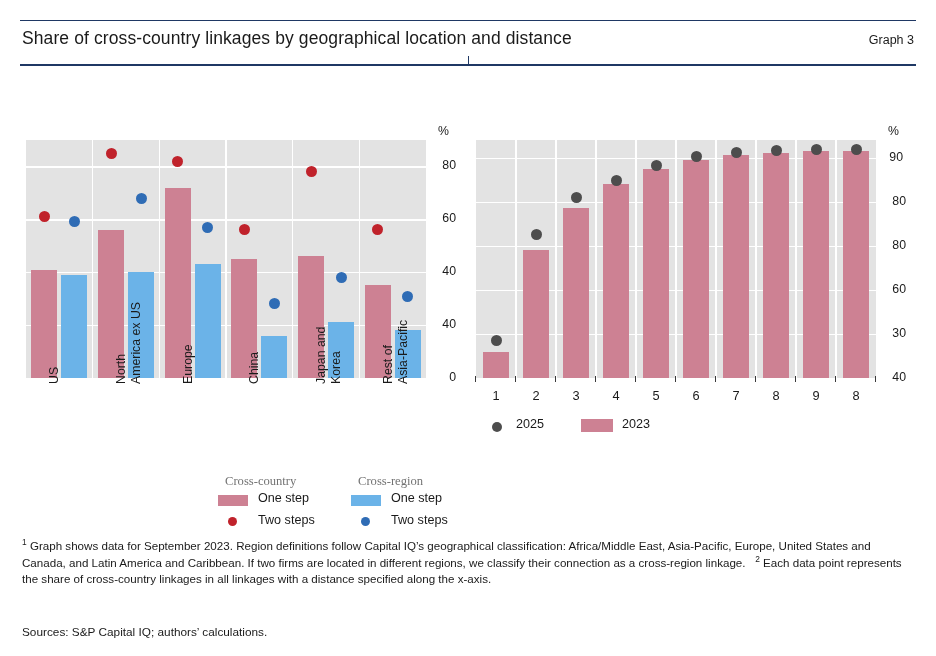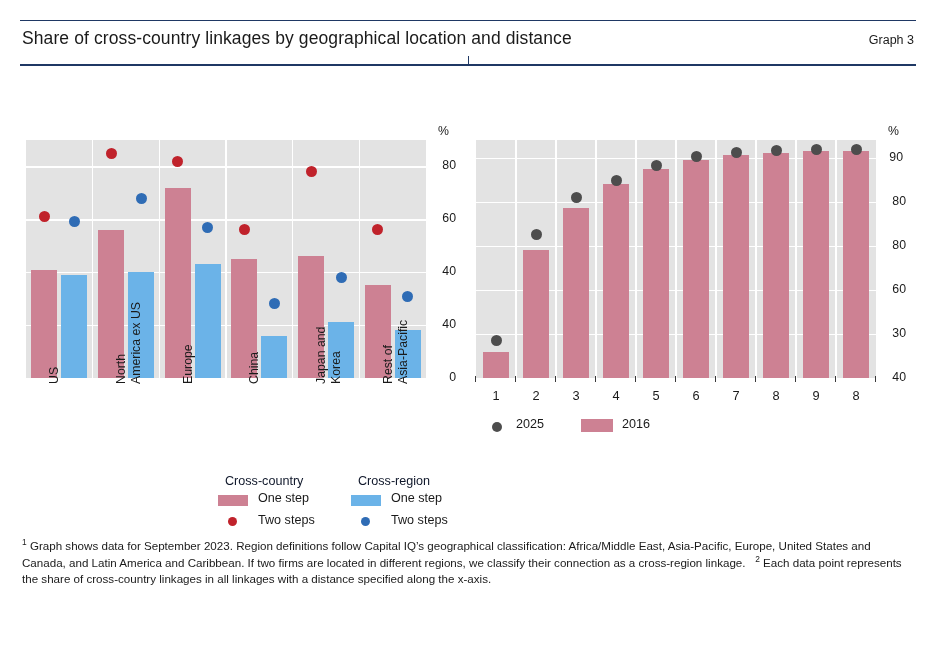--- a/index.html
+++ b/index.html
@@ -36,21 +36,21 @@
   .ylab{position:absolute;font-size:12.3px;color:#1a1a1a;text-align:right;}
   .pct{position:absolute;font-size:12.3px;color:#1a1a1a;}
 
   
   .xlabA{position:absolute;font-size:12.3px;line-height:14.5px;color:#1a1a1a;
          transform:rotate(-90deg);transform-origin:left top;white-space:nowrap;text-align:right;}
   .xlabB{position:absolute;font-size:12.8px;color:#1a1a1a;text-align:center;}
   .xtick{position:absolute;width:1.4px;height:6px;background:#3a3a3a;}
 
   
-  .lg-head{position:absolute;font-size:12.6px;color:#0f172a;}
+  .lg-head{position:absolute;font-size:12.6px;color:#737373;font-family:Liberation Serif, serif;}
   .lg-txt{position:absolute;font-size:12.6px;color:#1a1a1a;}
   .lg-swatch{position:absolute;width:30px;height:11px;}
   .lg-dot{position:absolute;width:9px;height:9px;border-radius:50%;}
 
   
   .fn{position:absolute;left:22px;font-size:11.6px;line-height:16.5px;color:#1a1a1a;width:880px;}
   .fn .marker{font-size:8.4px;vertical-align:super;line-height:0;}
   .src{position:absolute;left:22px;font-size:11.8px;color:#1a1a1a;}
 </style>
 </head>
@@ -202,23 +202,24 @@
 
   <div class="lg-head" style="left:358px;top:474px;">Cross-region</div>
   <div class="lg-swatch" style="left:351px;top:495px;background:#6bb3e8;"></div>
   <div class="lg-txt" style="left:391px;top:491px;">One step</div>
   <div class="lg-dot" style="left:361px;top:517px;background:#2f6cb5;"></div>
   <div class="lg-txt" style="left:391px;top:513px;">Two steps</div>
 
   <div class="lg-dot" style="left:492px;top:422px;width:10px;height:10px;background:#4d4d4d;"></div>
   <div class="lg-txt" style="left:516px;top:417px;">2025</div>
   <div class="lg-swatch" style="left:581px;top:419px;width:32px;height:13px;background:#cd8193;"></div>
-  <div class="lg-txt" style="left:622px;top:417px;">2016</div>
+  <div class="lg-txt" style="left:622px;top:417px;">2023</div>
 
   <div class="fn" style="top:538px;">
     <span class="marker">1</span>
     <span>Graph shows data for September 2023. Region definitions follow Capital IQ’s geographical classification: Africa/Middle East, Asia-Pacific, Europe, United States and Canada, and Latin America and Caribbean. If two firms are located in different regions, we classify their connection as a cross-region linkage.</span>
     &nbsp;&nbsp;<span class="marker">2</span>
     <span>Each data point represents the share of cross-country linkages in all linkages with a distance specified along the x-axis.</span>
   </div>
 
+  <div class="src" style="top:625px;">Sources: S&amp;P Capital IQ; authors’ calculations.</div>
 
 </div>
 
 </body></html>

